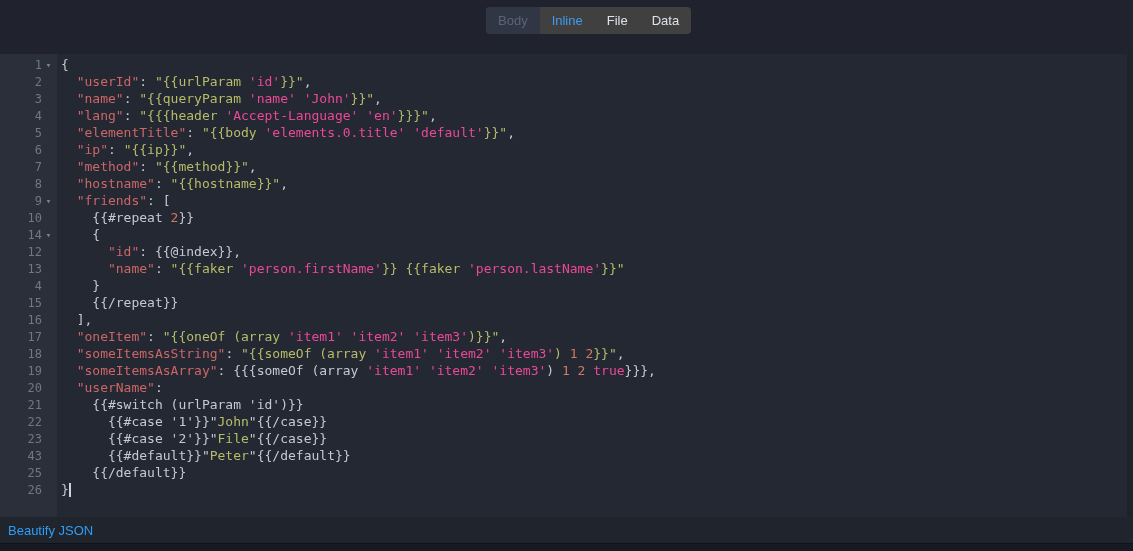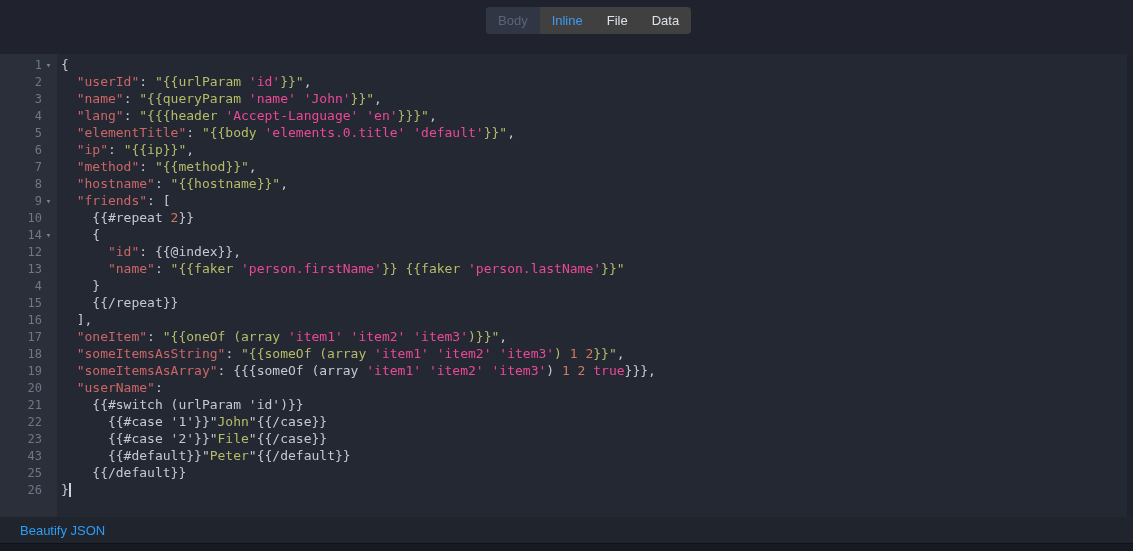--- a/index.html
+++ b/index.html
@@ -46,21 +46,21 @@
   .t-s{color:#b6bd68}
   .t-a{color:#ec4899}
   .t-n{color:#d0795f}
   .t-c{color:#ec4899}
   .cursor{
     display:inline-block;width:2px;height:14px;background:#cfd3da;
     vertical-align:middle;margin-top:-2px;
   }
   
   .beautify-bar{
-    height:26px;display:flex;align-items:center;padding-left:20px;
+    height:26px;display:flex;align-items:center;padding-left:8px;
     background:#20242d;border-bottom:1px solid #0e1117;
   }
   .beautify-link{color:#2e9df5;font-size:13px;cursor:pointer}
   .footer{height:7px;background:#171a22}
 </style>
 </head>
 <body>
 
 <div class="topbar">
   <div class="tabgroup">

